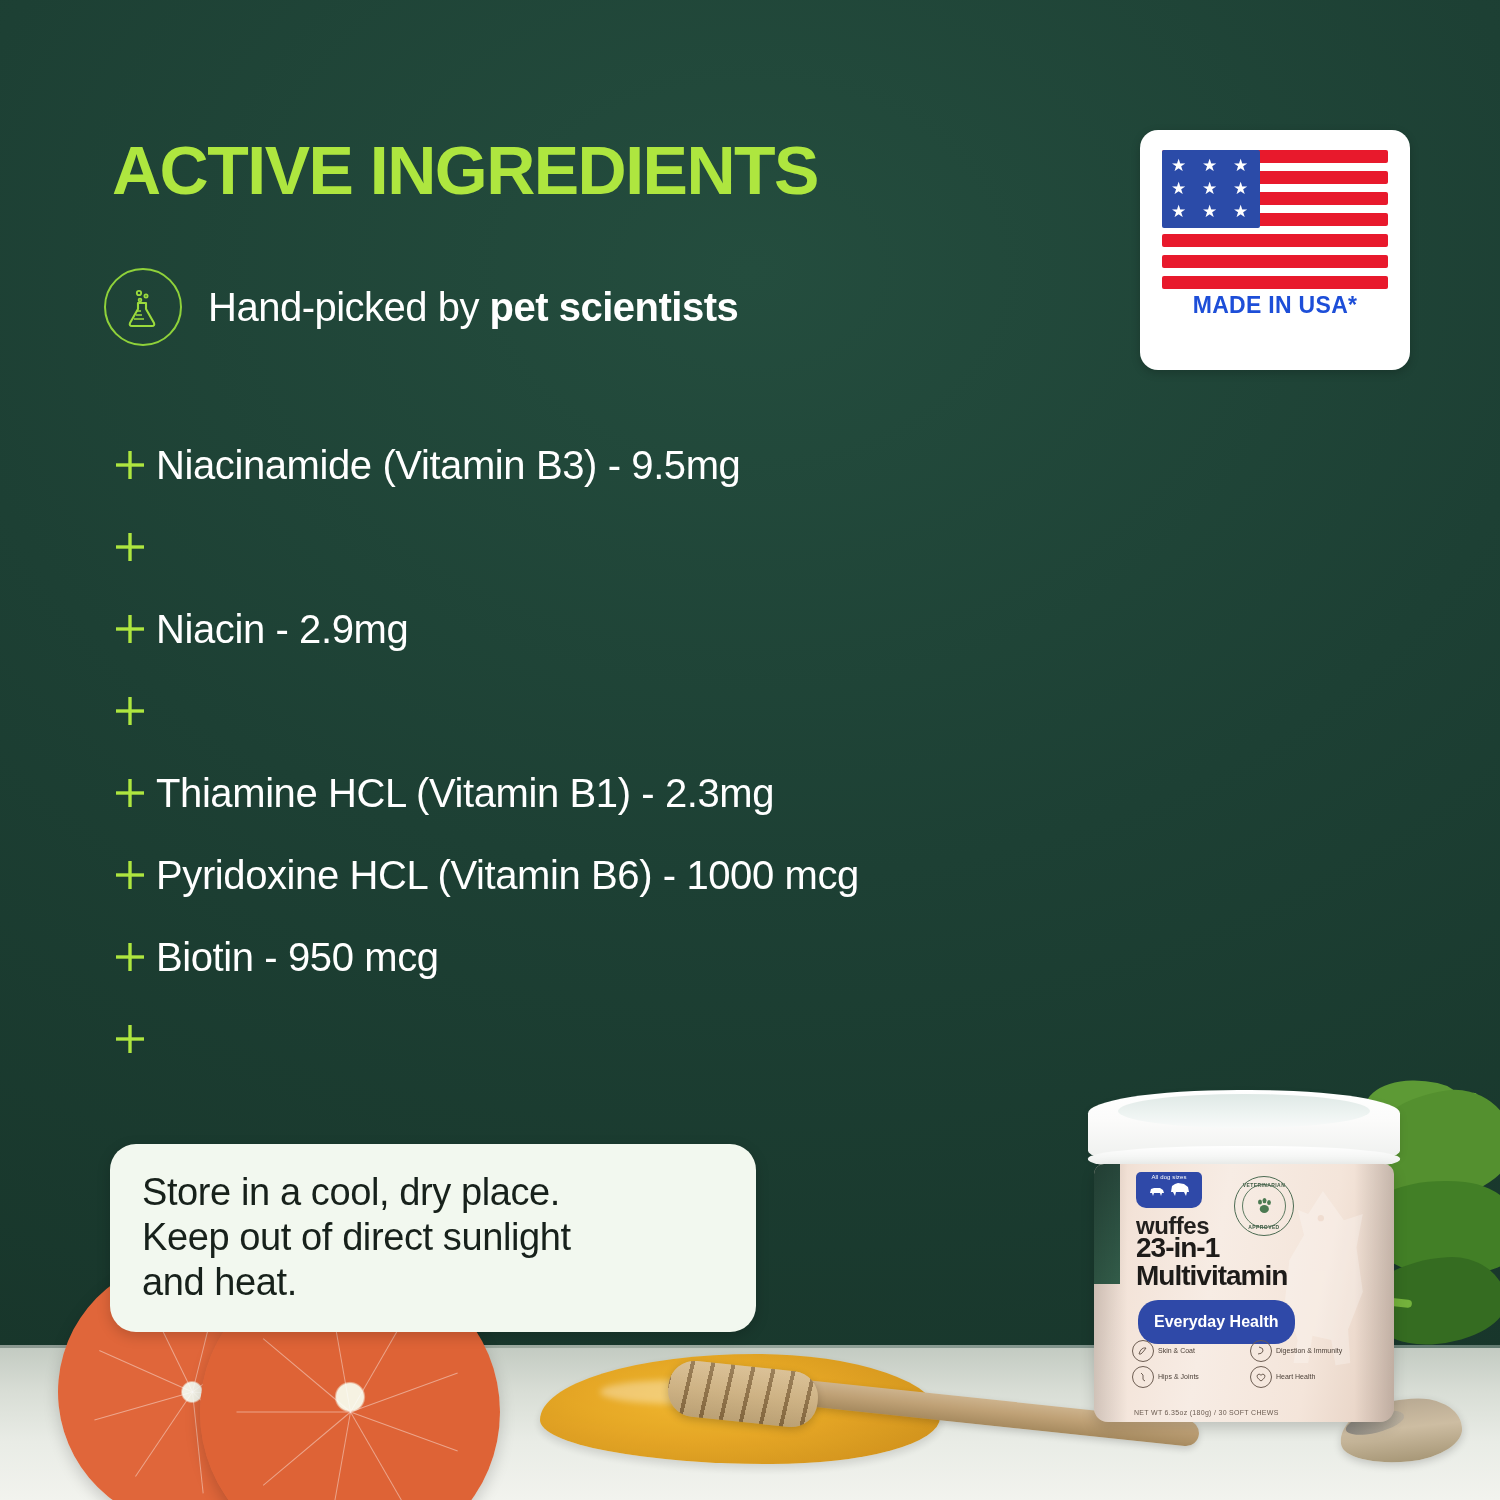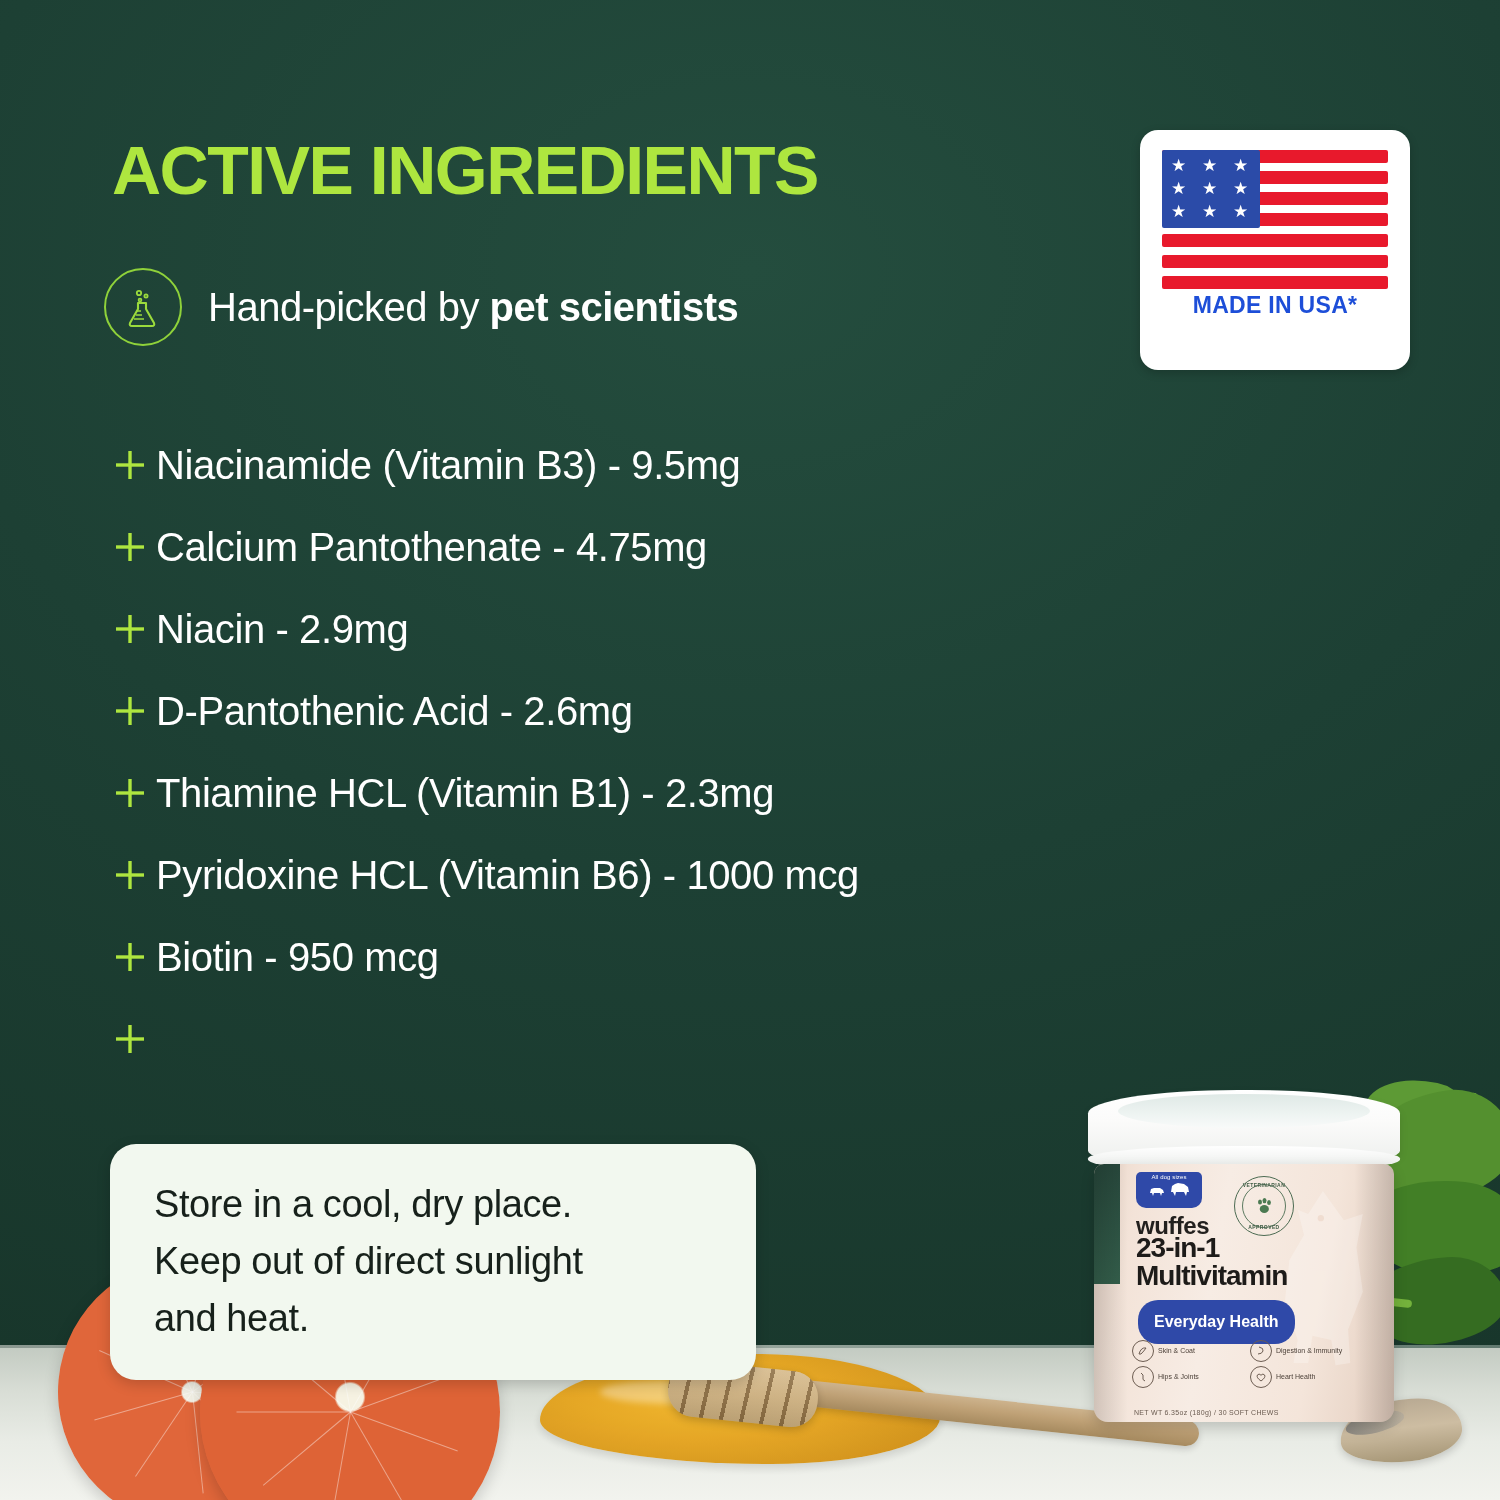--- a/index.html
+++ b/index.html
@@ -135,21 +135,21 @@
   .subtext b{font-weight:700;}
 
   .ing-list{position:absolute;left:104px;top:424px;width:1000px;}
   .ing{display:flex;align-items:center;height:82px;}
   .plus{width:52px;flex:0 0 auto;display:flex;align-items:center;justify-content:center;}
   .ing-text{font-size:40px;color:#fff;letter-spacing:-.4px;}
 
   .callout{position:absolute;left:110px;top:1144px;width:646px;
     background:#f2f8ef;border-radius:26px;padding:26px 32px 28px 32px;
     box-shadow:0 4px 14px rgba(0,0,0,.18);box-sizing:border-box;}
-  .callout p{margin:12px;font-size:38px;line-height:1.18;color:#17211b;letter-spacing:-.4px;}
+  .callout p{margin:0;font-size:38px;line-height:1.18;color:#17211b;letter-spacing:-.4px;}
 
   
   .usa{position:absolute;left:1140px;top:130px;width:270px;height:240px;
     background:#fff;border-radius:18px;box-shadow:0 3px 10px rgba(0,0,0,.2);
     display:flex;flex-direction:column;align-items:center;padding-top:20px;box-sizing:border-box;}
   .flag{position:relative;width:226px;height:140px;background:#fff;}
   .stripe{position:absolute;left:0;width:100%;height:13px;background:#e8192c;border-radius:2px;}
   .canton{position:absolute;left:0;top:0;width:98px;height:78px;background:#2b4ba8;border-radius:2px;}
   .star{position:absolute;color:#fff;font-size:17px;line-height:1;}
   .usa-label{margin-top:2px;font-size:23px;font-weight:700;color:#1d4ed8;letter-spacing:.3px;}
@@ -321,39 +321,37 @@
       </span>
       <span class="ing-text">Niacinamide (Vitamin B3) - 9.5mg</span>
     </div>
     <div class="ing">
       <span class="plus">
         <svg width="34" height="34" viewBox="0 0 34 34">
             <line x1="17" y1="3" x2="17" y2="31" stroke="#aee63f" stroke-width="3.4"></line>
             <line x1="3" y1="17" x2="31" y2="17" stroke="#aee63f" stroke-width="3.4"></line>
           </svg>
       </span>
-      <span class="ing-text">Calcium Pantothenate - 4.75mg</span>
     </div>
     <div class="ing">
       <span class="plus">
         <svg width="34" height="34" viewBox="0 0 34 34">
             <line x1="17" y1="3" x2="17" y2="31" stroke="#aee63f" stroke-width="3.4"></line>
             <line x1="3" y1="17" x2="31" y2="17" stroke="#aee63f" stroke-width="3.4"></line>
           </svg>
       </span>
       <span class="ing-text">Niacin - 2.9mg</span>
     </div>
     <div class="ing">
       <span class="plus">
         <svg width="34" height="34" viewBox="0 0 34 34">
             <line x1="17" y1="3" x2="17" y2="31" stroke="#aee63f" stroke-width="3.4"></line>
             <line x1="3" y1="17" x2="31" y2="17" stroke="#aee63f" stroke-width="3.4"></line>
           </svg>
       </span>
-      <span class="ing-text">D-Pantothenic Acid - 2.6mg</span>
     </div>
     <div class="ing">
       <span class="plus">
         <svg width="34" height="34" viewBox="0 0 34 34">
             <line x1="17" y1="3" x2="17" y2="31" stroke="#aee63f" stroke-width="3.4"></line>
             <line x1="3" y1="17" x2="31" y2="17" stroke="#aee63f" stroke-width="3.4"></line>
           </svg>
       </span>
       <span class="ing-text">Thiamine HCL (Vitamin B1) - 2.3mg</span>
     </div>

